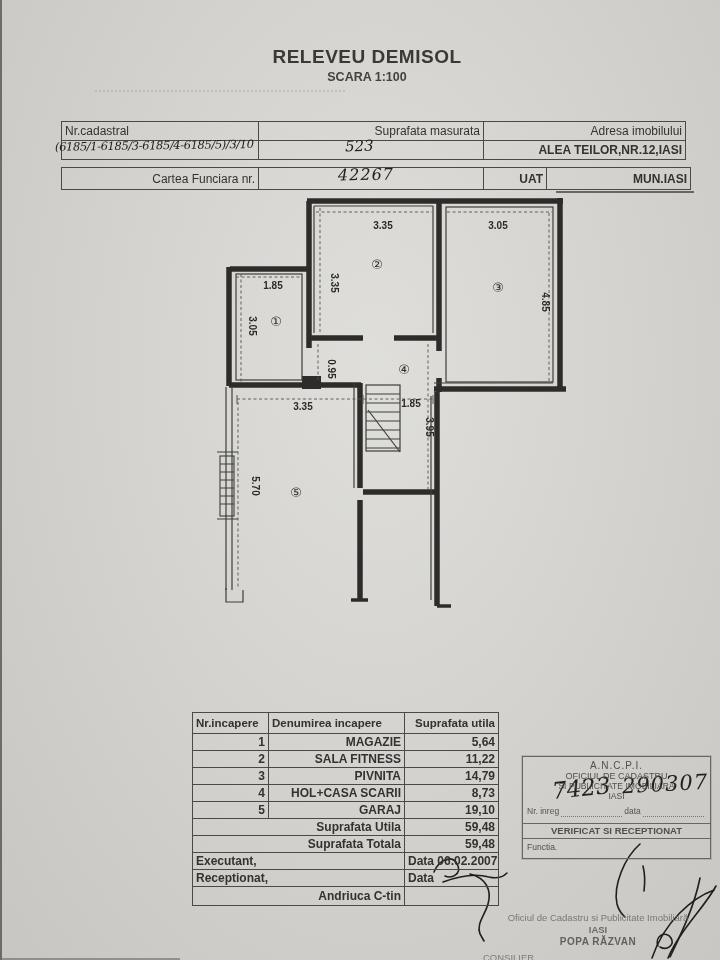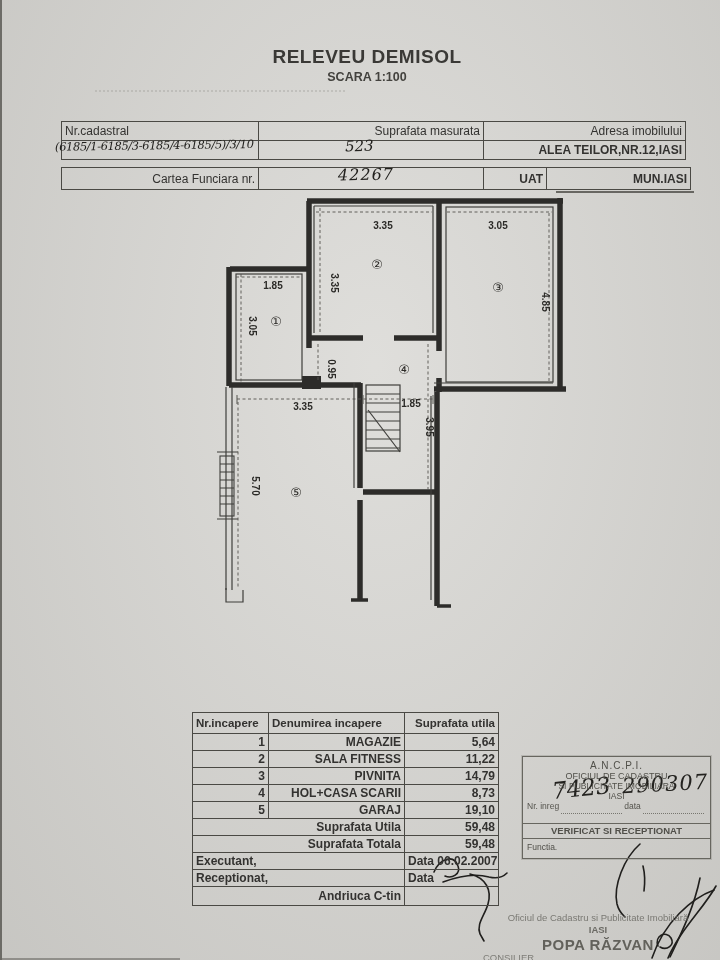--- a/index.html
+++ b/index.html
@@ -52,30 +52,30 @@
 
   .stamp{
     position:absolute;left:522px;top:756px;width:187px;height:101px;
     border:1.6px solid #67665f;color:#504f49;text-align:center;
     box-shadow:0 0 0 1px rgba(103,102,95,.25);
   }
   .stamp .l1{font-size:10px;letter-spacing:1px;margin-top:3px;}
   .stamp .l2{font-size:9px;}
   .stamp .l3{font-size:8.6px;}
   .stamp .l4{font-size:8.6px;}
-  .stamp .nr-row{display:flex;align-items:flex-start;height:20px;font-size:8.5px;padding:0 4px;color:#55544e;}
+  .stamp .nr-row{display:flex;align-items:center;height:20px;font-size:8.5px;padding:0 4px;color:#55544e;}
   .stamp .nr-row .dots{flex:1;border-bottom:1px dotted #77766f;margin:0 2px 2px 2px;height:12px;}
   .stamp .verif{border-top:1.4px solid #67665f;border-bottom:1.4px solid #67665f;
                 font-size:9.5px;font-weight:bold;height:14px;line-height:14px;margin-top:2px;}
   .stamp .functia{text-align:left;font-size:8.5px;padding:3px 0 0 4px;}
 
   .bstamp{position:absolute;left:478px;top:912px;width:240px;color:#6b6a64;text-align:center;}
   .bstamp .b1{font-size:9.5px;opacity:.85;}
   .bstamp .b2{font-size:9.5px;font-weight:bold;margin-top:1px;}
-  .bstamp .b3{font-size:15px;font-weight:bold;letter-spacing:.5px;margin-top:1px;color:#62615b;}
+  .bstamp .b3{font-size:10px;font-weight:bold;letter-spacing:.5px;margin-top:1px;color:#62615b;}
   .bstamp .b4{position:absolute;left:5px;top:40px;font-size:9.5px;opacity:.8;}
 </style>
 </head>
 <body>
 
 <div class="page">
   <div class="edge-left"></div>
   <div class="edge-bottom"></div>
 
   <div class="title">RELEVEU DEMISOL</div>

